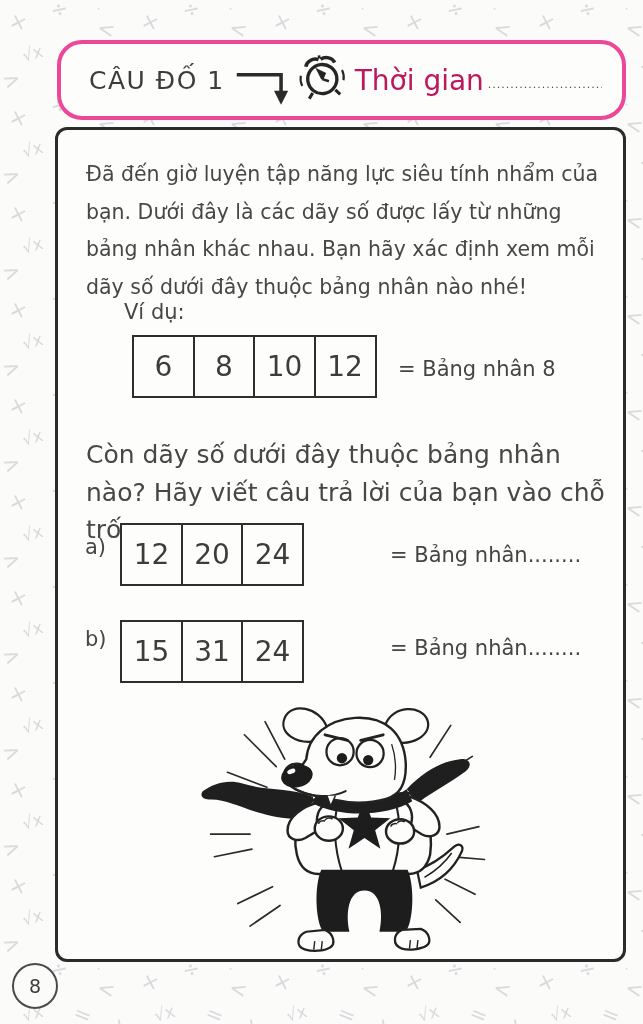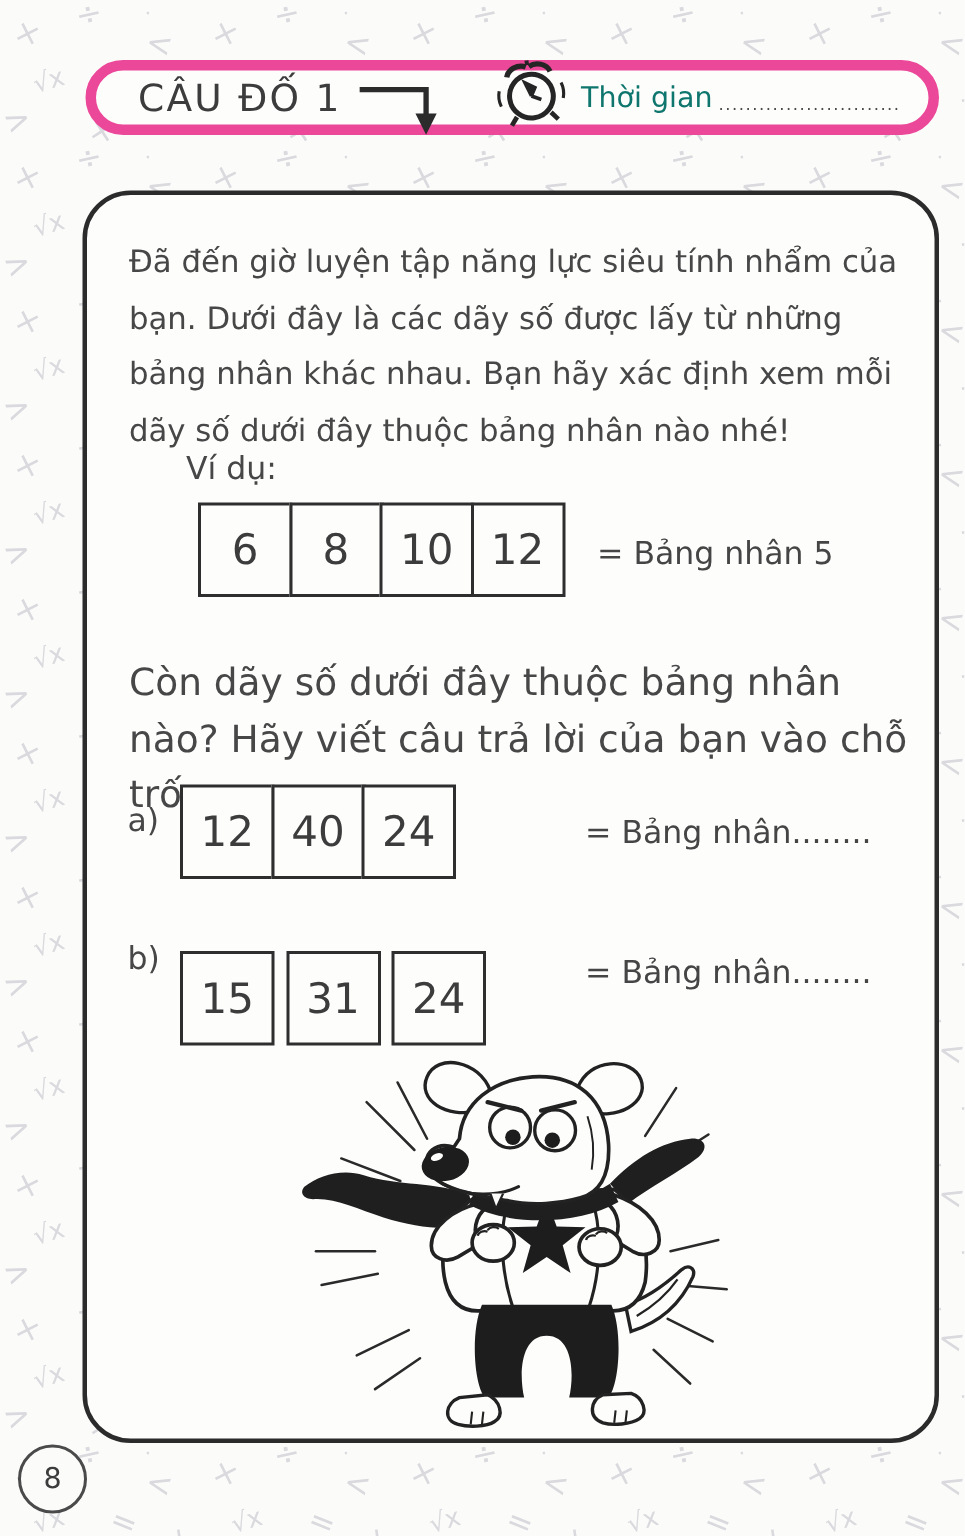--- a/index.html
+++ b/index.html
@@ -2,43 +2,43 @@
 <html><head>
 <meta charset="utf-8">
 <style>
   * { margin:0; padding:0; box-sizing:border-box; }
   html,body { width:643px; }
   body { font-family:"DejaVu Sans", sans-serif; background:#fbfbfa; }
   .page { position:relative; width:643px; height:1024px; overflow:hidden; background:#fbfbfa; }
   .bg-svg { position:absolute; left:0; top:0; z-index:0; }
 
   .header-box {
-    position:absolute; left:57px; top:40px; width:569px; height:50px;
-    background:#fdfdfc; border:7px solid #ec4899; border-radius:25px; z-index:2;
+    position:absolute; left:57px; top:40px; width:569px; height:80px;
+    background:#fdfdfc; border:4px solid #ec4899; border-radius:25px; z-index:2;
     display:flex; align-items:center; padding:0 20px;
   }
   .header-title { font-size:25px; color:#3c3c3c; letter-spacing:1.5px; margin-left:8px; white-space:nowrap; }
   .arrow-wrap { margin-left:10px; margin-top:16px; }
   .clock-wrap { margin-left:auto; margin-top:-6px; }
-  .time-label { font-size:19px; color:#0f766e; margin-left:8px; white-space:nowrap; }
+  .time-label { font-size:28px; color:#be185d; margin-left:8px; white-space:nowrap; }
   .time-dots { font-size:11px; color:#4a4a4a; letter-spacing:1px; margin-left:4px; position:relative; top:4px; overflow:hidden; white-space:nowrap; max-width:120px; display:inline-block; }
 
   .main-box {
     position:absolute; left:55px; top:127px; width:571px; height:835px;
-    background:#fdfdfc; border:3px solid #2b2b2b; border-radius:32px; z-index:1;
+    background:#fdfdfc; border:3px solid #2b2b2b; border-radius:12px; z-index:1;
   }
   .intro-text {
     position:absolute; left:28px; top:26px; width:520px;
     font-size:20.5px; line-height:37.5px; color:#474747;
   }
   .example-label { position:absolute; left:66px; top:170px; font-size:21px; color:#474747;text-align:center; }
   .num-row { position:absolute; display:flex; }
   .row-example { left:74px; top:205px; }
   .row-a { left:62px; top:393px; }
-  .row-b { left:62px; top:504px;gap:10px; }
+  .row-b { left:62px; top:490px; }
   .cell {
     width:63px; height:63px; border:2.5px solid #2e2e2e; margin-left:-2.5px;
     display:flex; align-items:center; justify-content:center;
     font-size:28px; color:#3c3c3c; background:#fdfdfc;
   }
   .cell:first-child { margin-left:0; }
   .answer { position:absolute; font-size:21px; color:#454545; white-space:nowrap; }
   .ans-example { left:340px; top:227px; }
   .ans-a { left:332px; top:413px; }
   .ans-b { left:332px; top:506px; }
@@ -117,28 +117,28 @@
     <p class="intro-text">Đã đến giờ luyện tập năng lực siêu tính nhẩm của bạn. Dưới đây là các dãy số được lấy từ những bảng nhân khác nhau. Bạn hãy xác định xem mỗi dãy số dưới đây thuộc bảng nhân nào nhé!</p>
 
     <span class="example-label">Ví dụ:</span>
 
     <div class="num-row row-example">
       <div class="cell">6</div>
       <div class="cell">8</div>
       <div class="cell">10</div>
       <div class="cell">12</div>
     </div>
-    <span class="answer ans-example">= Bảng nhân 5</span>
+    <span class="answer ans-example">= Bảng nhân 8</span>
 
     <p class="question-text">Còn dãy số dưới đây thuộc bảng nhân nào? Hãy viết câu trả lời của bạn vào chỗ trống.</p>
 
     <span class="item-label label-a">a)</span>
     <div class="num-row row-a">
       <div class="cell">12</div>
-      <div class="cell">40</div>
+      <div class="cell">20</div>
       <div class="cell">24</div>
     </div>
     <span class="answer ans-a">= Bảng nhân........</span>
 
     <span class="item-label label-b">b)</span>
     <div class="num-row row-b">
       <div class="cell">15</div>
       <div class="cell">31</div>
       <div class="cell">24</div>
     </div>

